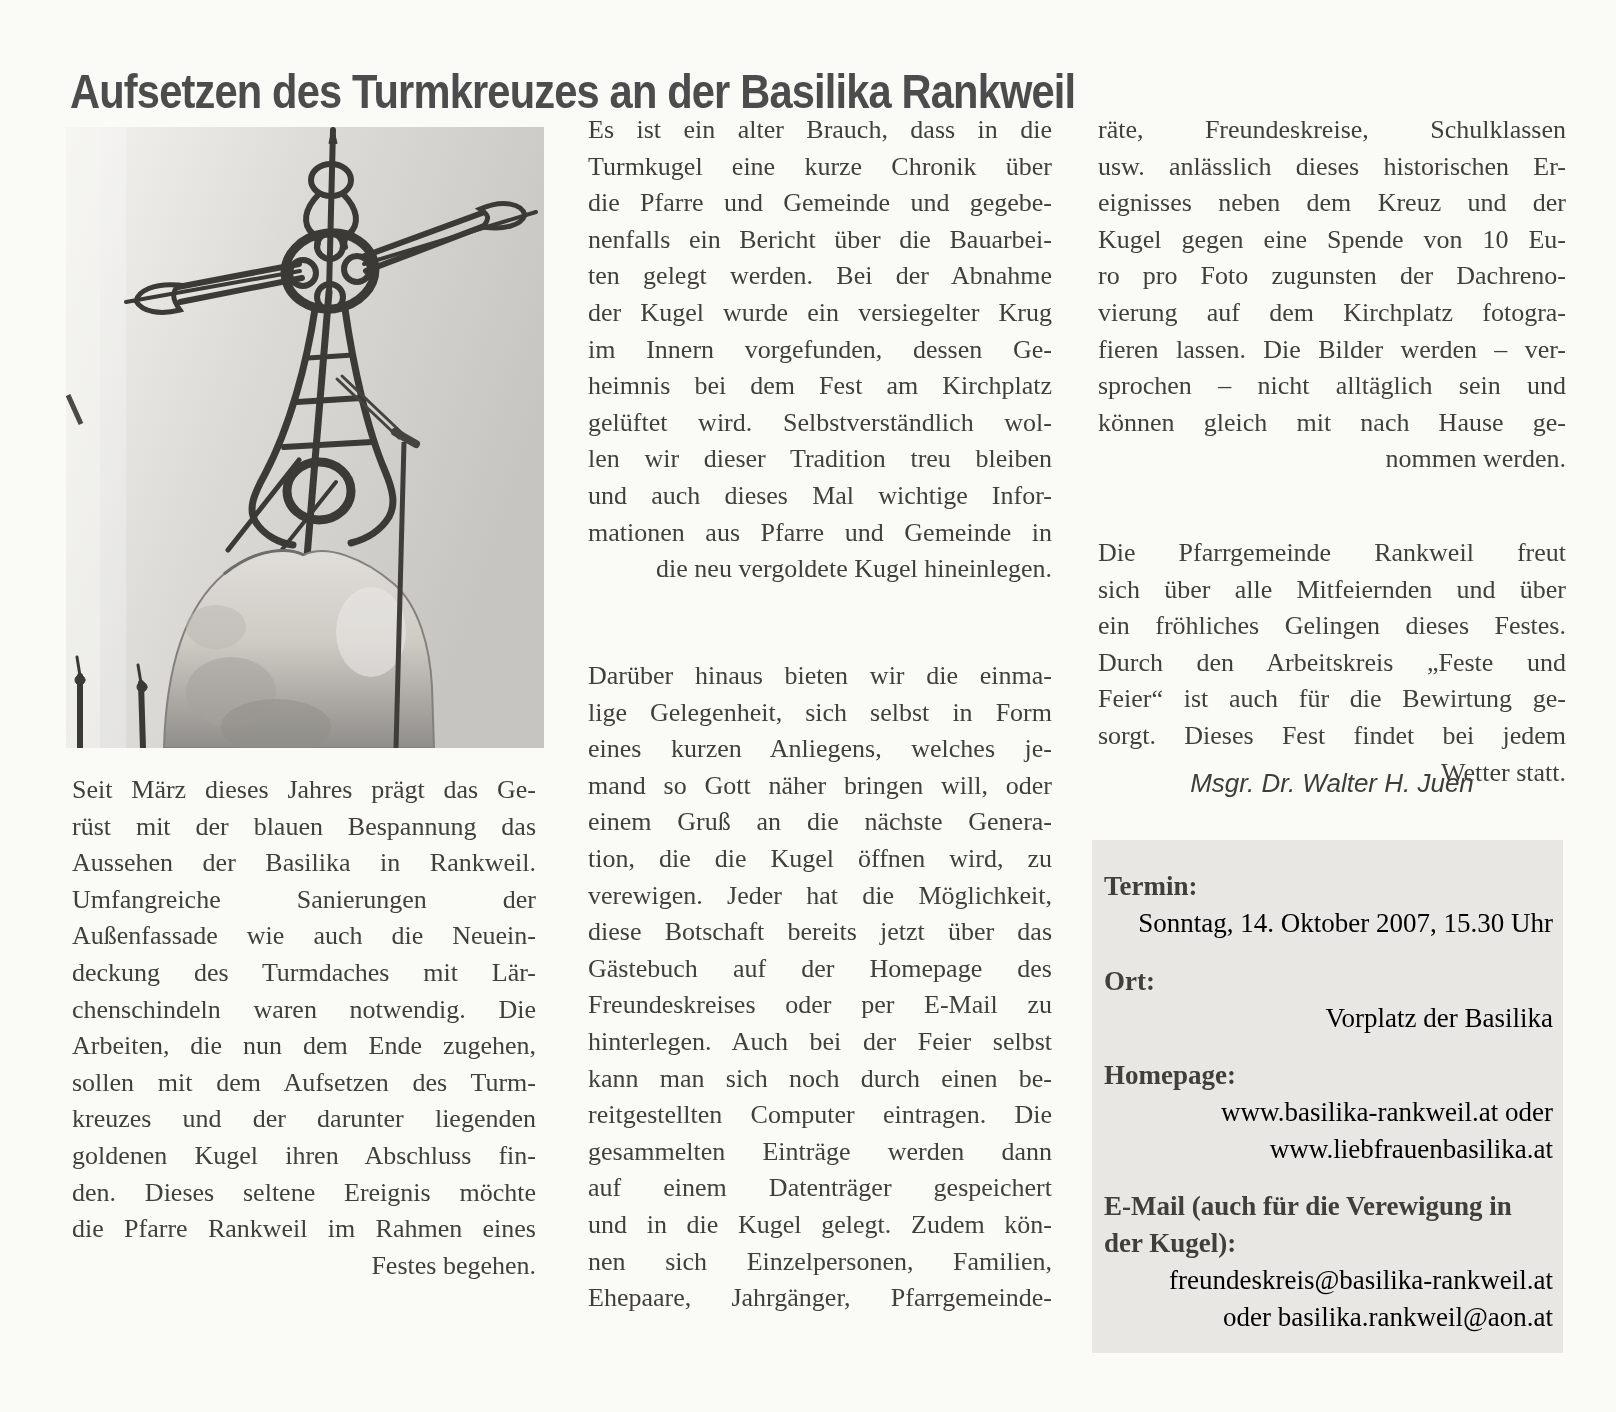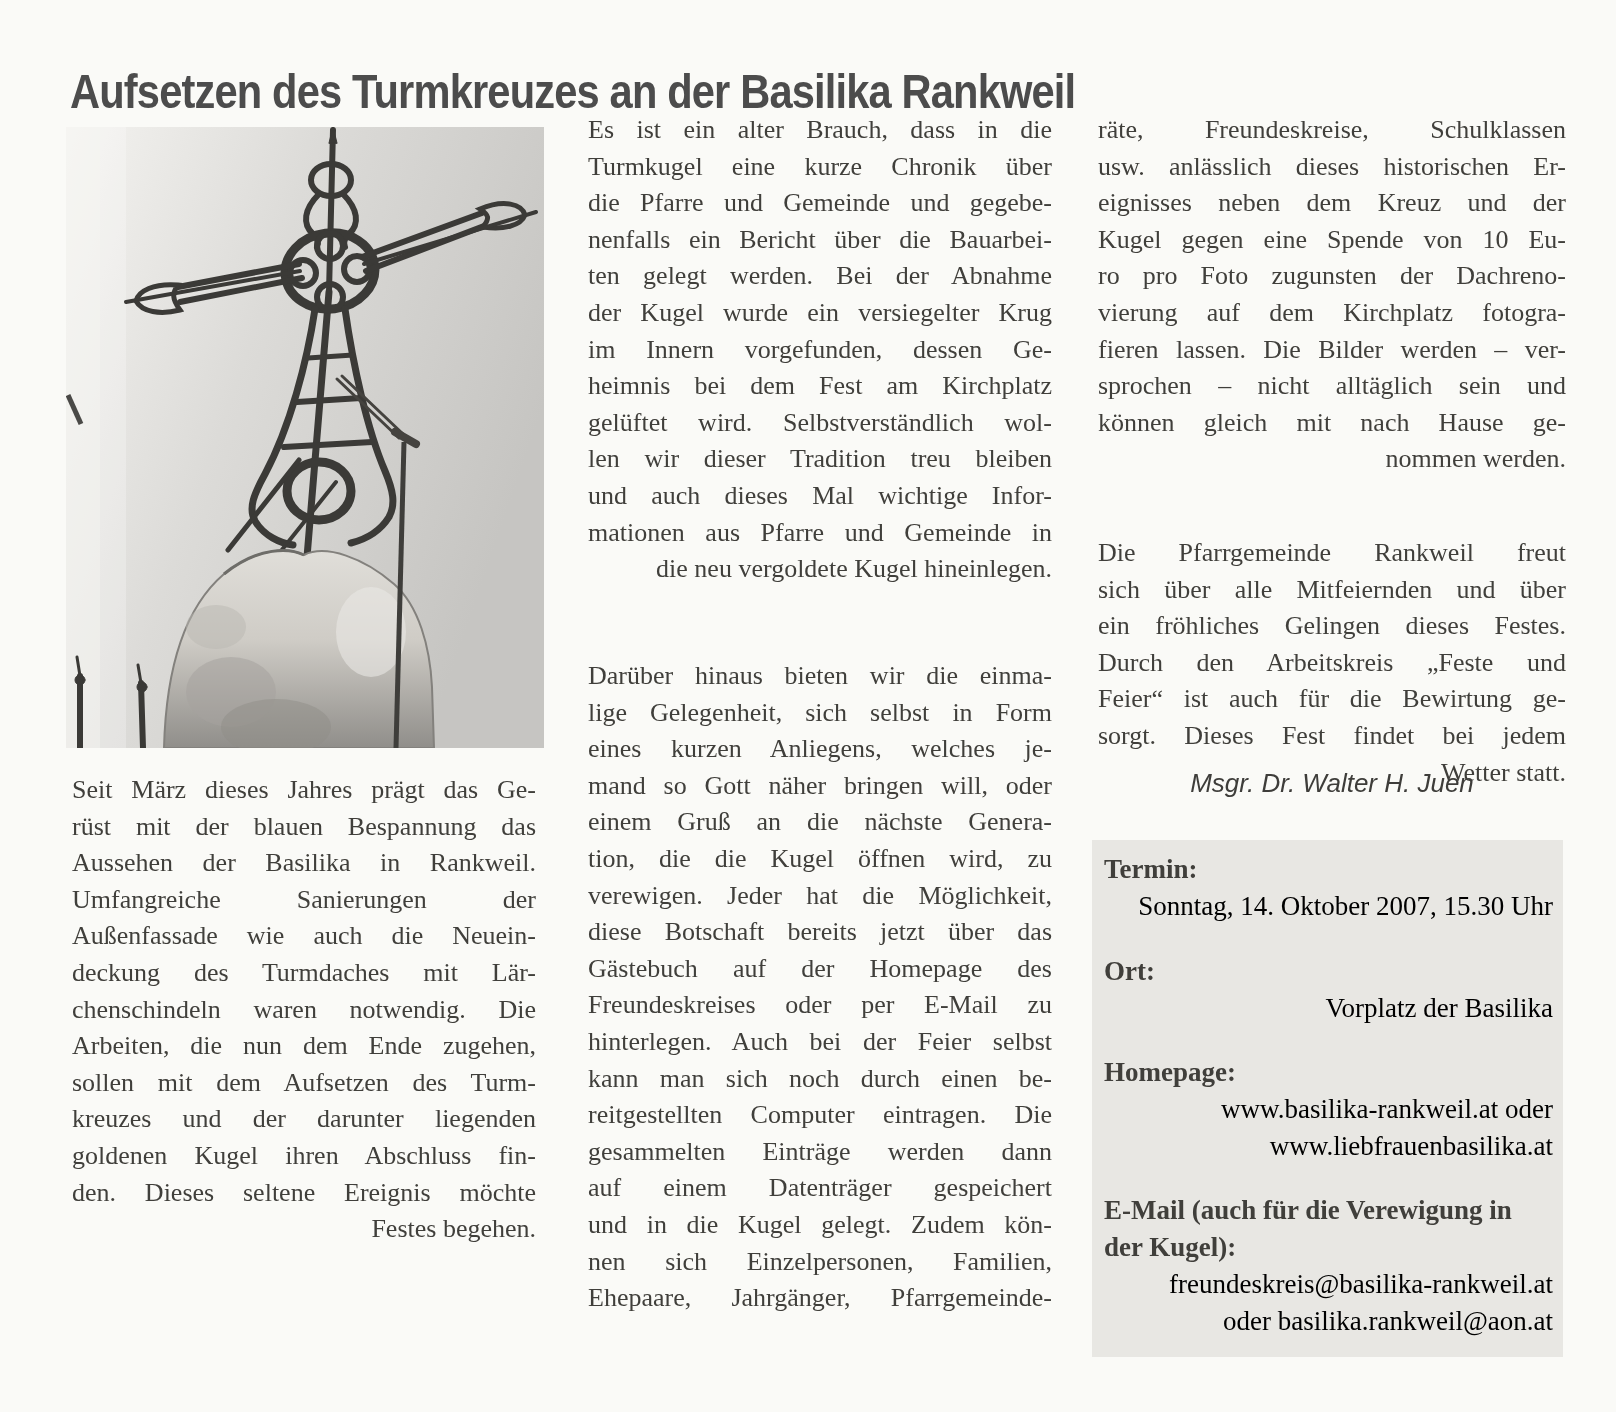--- a/index.html
+++ b/index.html
@@ -29,23 +29,23 @@
   .c2p2{left:588px;top:610px;margin-top:48px;}
   .c3p1{left:1098px;top:112px;width:468px;}
   .c3p2{left:1098px;top:535px;width:468px;}
 
   .signature{position:absolute;left:1098px;top:768px;width:468px;
              text-align:center;font-family:"Liberation Sans", sans-serif;
              font-style:italic;font-size:26px;color:#3e3d3a;}
 
   .infobox{position:absolute;left:1092px;top:840px;width:471px;
            background:var(--boxbg);box-sizing:border-box;
-           padding:11px 10px 18px 12px;}
+           padding:28px 10px 18px 12px;}
   .ib-label{font-weight:bold;font-size:27px;line-height:37px;
-            color:var(--ink);margin-top:28px;}
+            color:var(--ink);margin-top:21px;}
   .ib-section:first-child .ib-label{margin-top:0;}
   .ib-lines .tline{text-align:right;height:auto;line-height:36.5px;
                    font-size:27px;}
   .ib-lines .tline::after{content:none;}
 </style>
 </head>
 <body>
 
 <div class="sheet">
 
@@ -131,20 +131,21 @@
       <div class="tline">Aussehen der Basilika in Rankweil.</div>
       <div class="tline">Umfangreiche Sanierungen der</div>
       <div class="tline">Außenfassade wie auch die Neuein-</div>
       <div class="tline">deckung des Turmdaches mit Lär-</div>
       <div class="tline">chenschindeln waren notwendig. Die</div>
       <div class="tline">Arbeiten, die nun dem Ende zugehen,</div>
       <div class="tline">sollen mit dem Aufsetzen des Turm-</div>
       <div class="tline">kreuzes und der darunter liegenden</div>
       <div class="tline">goldenen Kugel ihren Abschluss fin-</div>
       <div class="tline">den. Dieses seltene Ereignis möchte</div>
+      <div class="tline">die Pfarre Rankweil im Rahmen eines</div>
       <div class="tline tline-last">Festes begehen.</div>
     </div>
 
   <div class="para c2p1">
       <div class="tline">Es ist ein alter Brauch, dass in die</div>
       <div class="tline">Turmkugel eine kurze Chronik über</div>
       <div class="tline">die Pfarre und Gemeinde und gegebe-</div>
       <div class="tline">nenfalls ein Bericht über die Bauarbei-</div>
       <div class="tline">ten gelegt werden. Bei der Abnahme</div>
       <div class="tline">der Kugel wurde ein versiegelter Krug</div>

